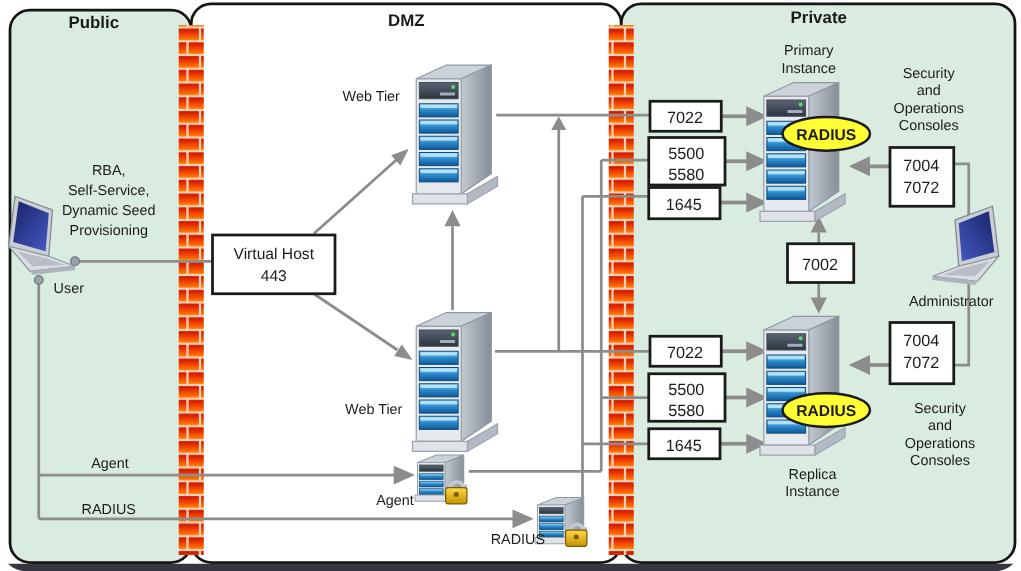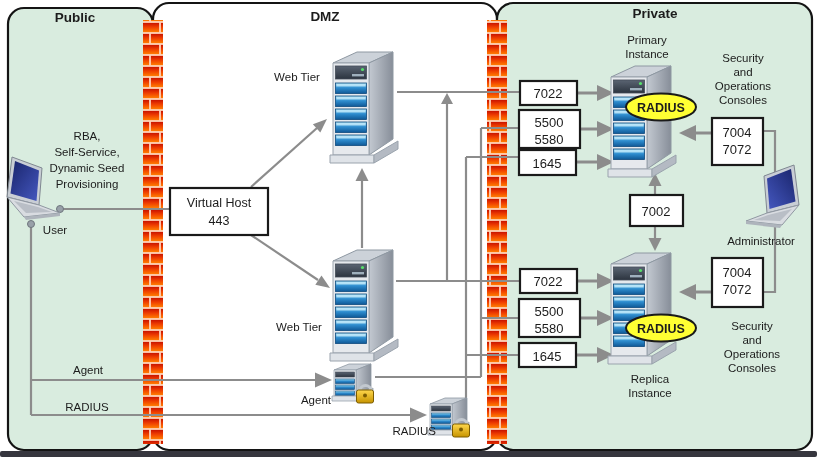--- a/index.html
+++ b/index.html
@@ -1,16 +1,16 @@
 <!DOCTYPE html>
 <html><head>
 <meta charset="utf-8">
 <style>
   html,body{margin:0;padding:0;background:#ffffff;}
-  .stage{position:relative;width:817px;height:457px;font-family:"Liberation Sans",sans-serif;overflow:hidden;}
+  .stage{position:relative;width:817px;height:457px;font-family:"Liberation Sans",sans-serif;overflow:hidden;border-radius:21px;}
   svg text{font-family:"Liberation Sans",sans-serif;fill:#1c1c1c;}
   .title{font-size:13.5px;font-weight:bold;}
   .lbl{font-size:11.5px;}
   .port{font-size:13px;}
   .badge{font-size:12.5px;font-weight:bold;}
   .vh{font-size:12.5px;}
   .thin{stroke:#8c8c8c;stroke-width:2.2;fill:none;}
   .thick{stroke:#8c8c8c;stroke-width:3;fill:none;}
   .head{fill:#8c8c8c;stroke:none;}
   .pbox{fill:#ffffff;stroke:#1a1a1a;stroke-width:2.2;}

